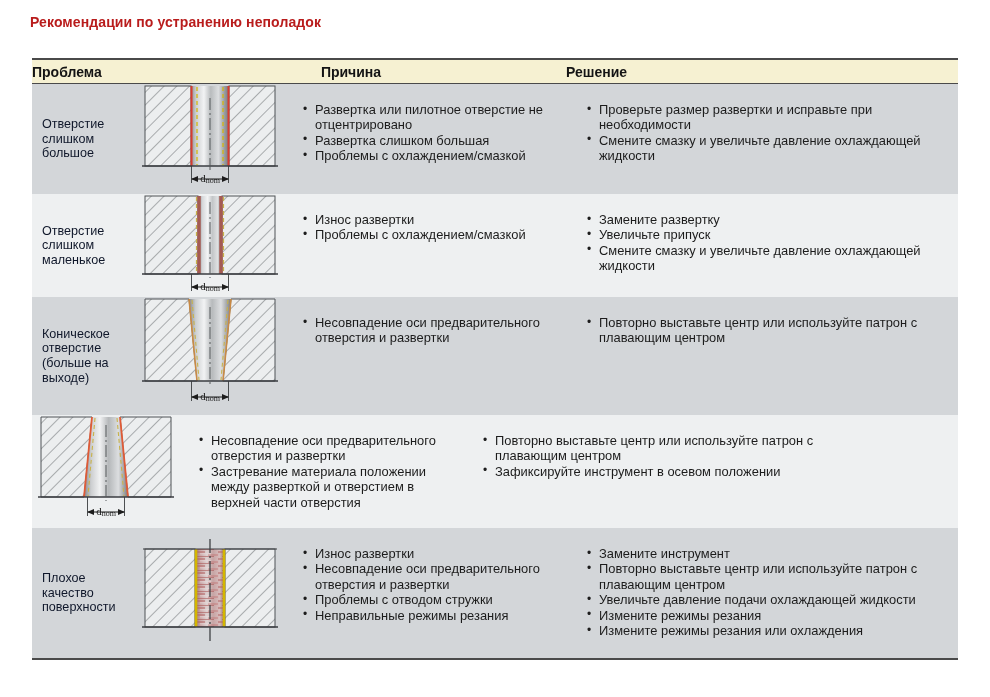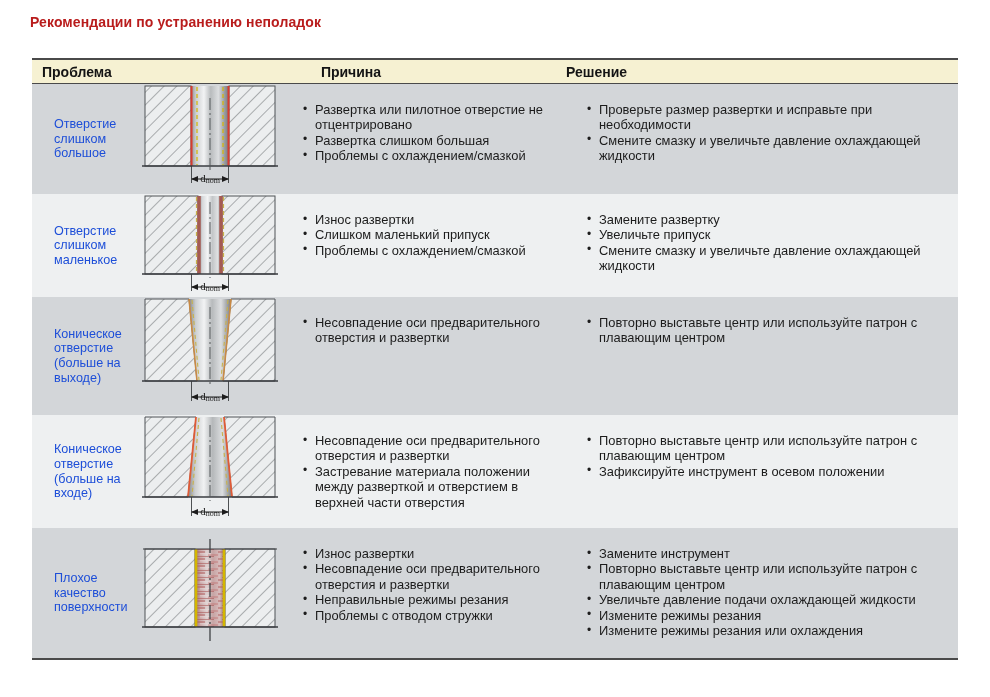--- a/index.html
+++ b/index.html
@@ -42,42 +42,42 @@
     border-bottom: 1.5px solid #4a4a4a;
     height: 23px;
     align-items: center;
   }
   .header-cell {
     font-size: 14px;
     font-weight: bold;
     color: #141414;
     box-sizing: border-box;
   }
-  .col-problem  { width: 104px; padding-left: 10px; text-align: left; }
+  .col-problem  { width: 104px; text-align: left; }
   .col-solution { width: 392px; }
 
   .hdr-cause-group { width: 430px; text-align: center; }
 
   .data-row {
     display: flex;
     align-items: stretch;
     box-sizing: border-box;
   }
   .data-row.shade-dark  { background: #d3d6d9; }
   .data-row.shade-light { background: #eef0f1; }
 
   .cell-problem {
     width: 104px;
     box-sizing: border-box;
-    padding: 6px 4px 6px 22px;
+    padding: 6px 4px 6px 10px;
     display: flex;
     align-items: center;
     font-size: 12.6px;
     line-height: 14.6px;
-    color: #1d4ed8;
+    color: #0f172a;
   }
 
   .cell-diagram {
     width: 148px;
     box-sizing: border-box;
     display: flex;
     align-items: flex-start;
     justify-content: center;
   }
 
@@ -220,21 +220,20 @@
         <line x1="88.5" y1="80" x2="88.5" y2="97" stroke="#3a3d40" stroke-width="0.9"></line>
         <line x1="52" y1="93" x2="88" y2="93" stroke="#1c1c1c" stroke-width="1.2"></line>
         <path d="M51 93 L58 90 L58 96 Z" fill="#1c1c1c"></path>
         <path d="M89 93 L82 90 L82 96 Z" fill="#1c1c1c"></path>
         <text x="70" y="96" font-family="Liberation Serif, serif" font-size="11" fill="#1c1c1c" text-anchor="middle">d<tspan font-size="8" dy="1">nom</tspan></text>
       </svg>
     </div>
     <div class="cell-cause">
       <ul class="bullets">
         <li>Износ развертки</li>
-        <li>Слишком маленький припуск</li>
         <li>Проблемы с охлаждением/смазкой</li>
       </ul>
     </div>
     <div class="cell-solution">
       <ul class="bullets">
         <li>Замените развертку</li>
         <li>Увеличьте припуск</li>
         <li>Смените смазку и увеличьте давление охлаждающей жидкости</li>
       </ul>
     </div>
@@ -281,21 +280,20 @@
       </ul>
     </div>
     <div class="cell-solution">
       <ul class="bullets">
         <li>Повторно выставьте центр или используйте патрон с плавающим центром</li>
       </ul>
     </div>
   </div>
 
   <div class="data-row shade-light" style="height:113px;">
-    <div class="cell-problem">Коническое отверстие (больше на входе)</div>
     <div class="cell-diagram">
       <svg class="diagram" width="140" height="108" viewBox="0 0 140 108">
         <defs>
           <pattern id="hatch4" width="9" height="9" patternTransform="rotate(45)" patternUnits="userSpaceOnUse">
             <rect width="9" height="9" fill="#eceeef"></rect>
             <line x1="0" y1="0" x2="0" y2="9" stroke="#6f7376" stroke-width="1.1"></line>
           </pattern>
           <linearGradient id="bore4" x1="0" y1="0" x2="1" y2="0">
             <stop offset="0%" stop-color="#85888b"></stop>
             <stop offset="16%" stop-color="#ccced0"></stop>
@@ -368,22 +366,22 @@
         <line x1="84" y1="12" x2="84" y2="90" stroke="#d4b600" stroke-width="2.6"></line>
         <line x1="2" y1="90" x2="138" y2="90" stroke="#3a3d40" stroke-width="1.6"></line>
         <line x1="3" y1="12" x2="137" y2="12" stroke="#3a3d40" stroke-width="1"></line>
         <line x1="70" y1="2" x2="70" y2="104" stroke="#3f4245" stroke-width="1.3" stroke-dasharray="14,3,2,3"></line>
       </svg>
     </div>
     <div class="cell-cause">
       <ul class="bullets">
         <li>Износ развертки</li>
         <li>Несовпадение оси предварительного отверстия и развертки</li>
+        <li>Проблемы с отводом стружки</li>
         <li>Неправильные режимы резания</li>
-        <li>Проблемы с отводом стружки</li>
       </ul>
     </div>
     <div class="cell-solution">
       <ul class="bullets">
         <li>Замените инструмент</li>
         <li>Повторно выставьте центр или используйте патрон с плавающим центром</li>
         <li>Увеличьте давление подачи охлаждающей жидкости</li>
         <li>Измените режимы резания</li>
         <li>Измените режимы резания или охлаждения</li>
       </ul>

